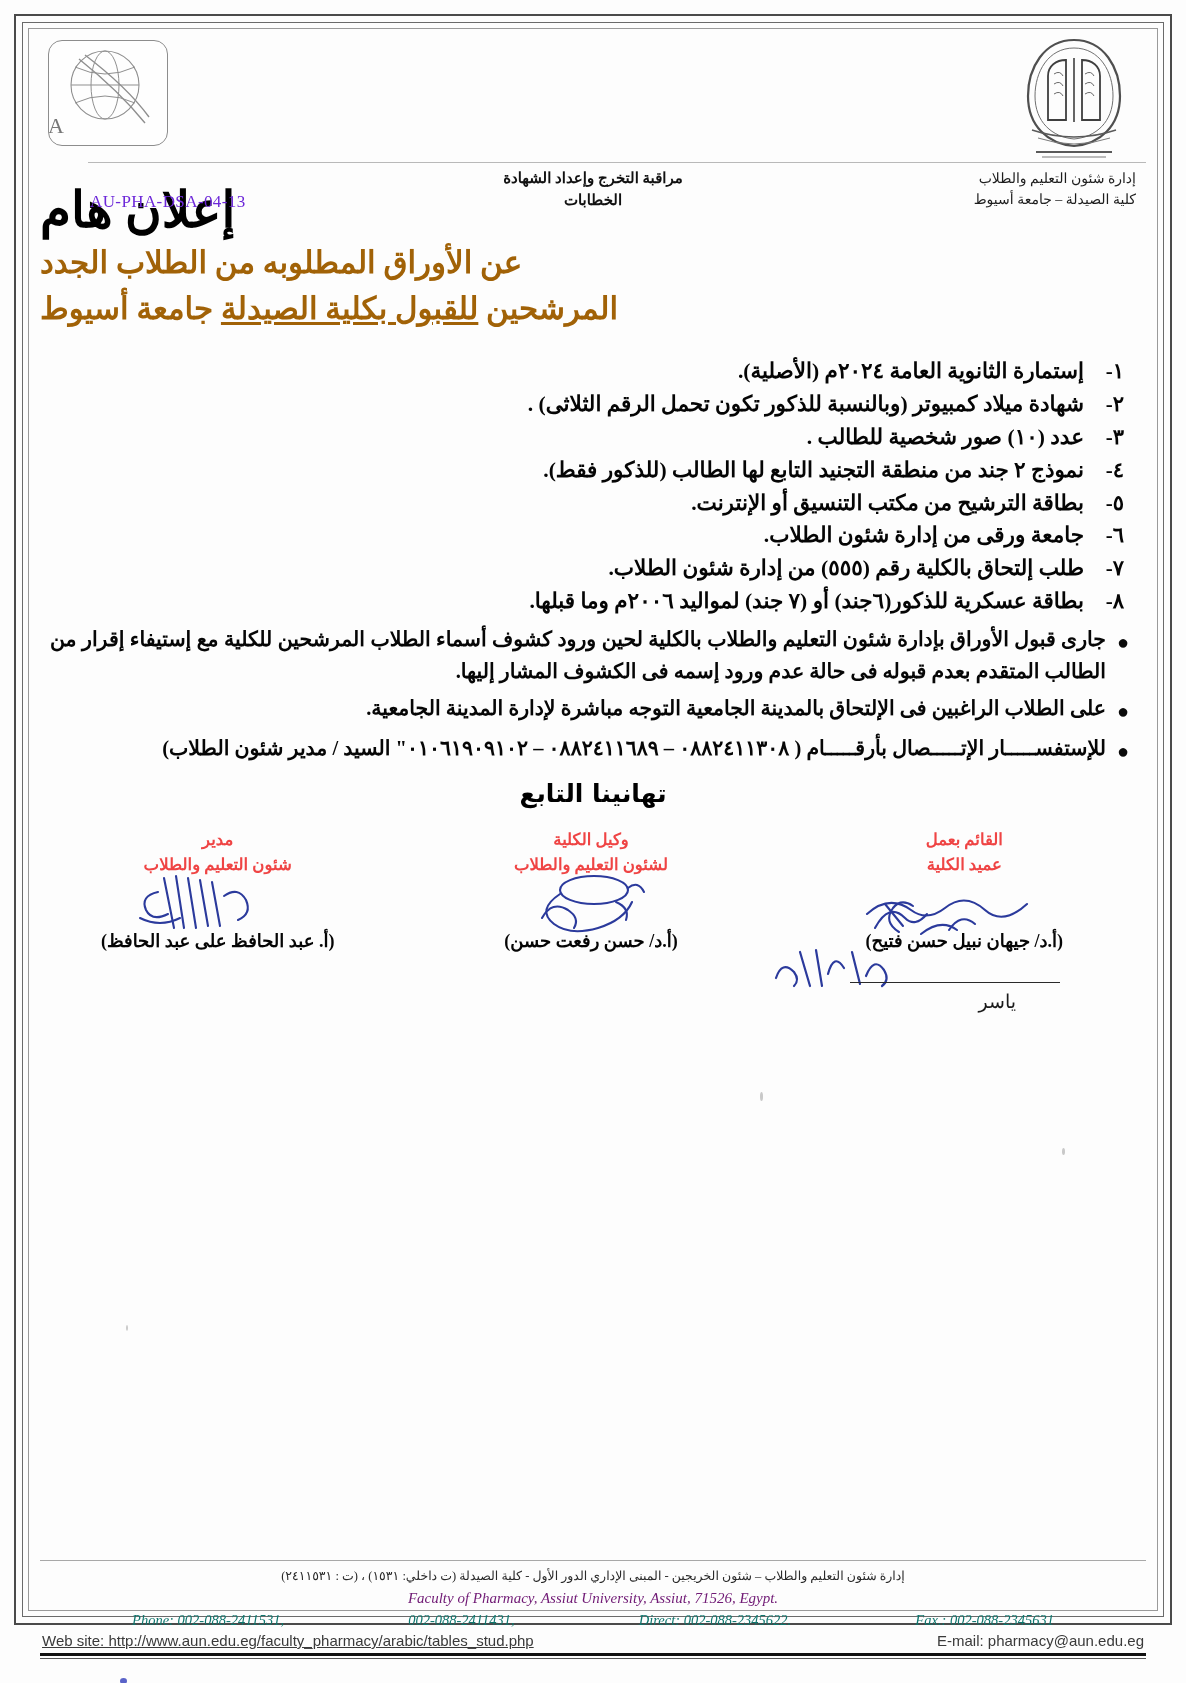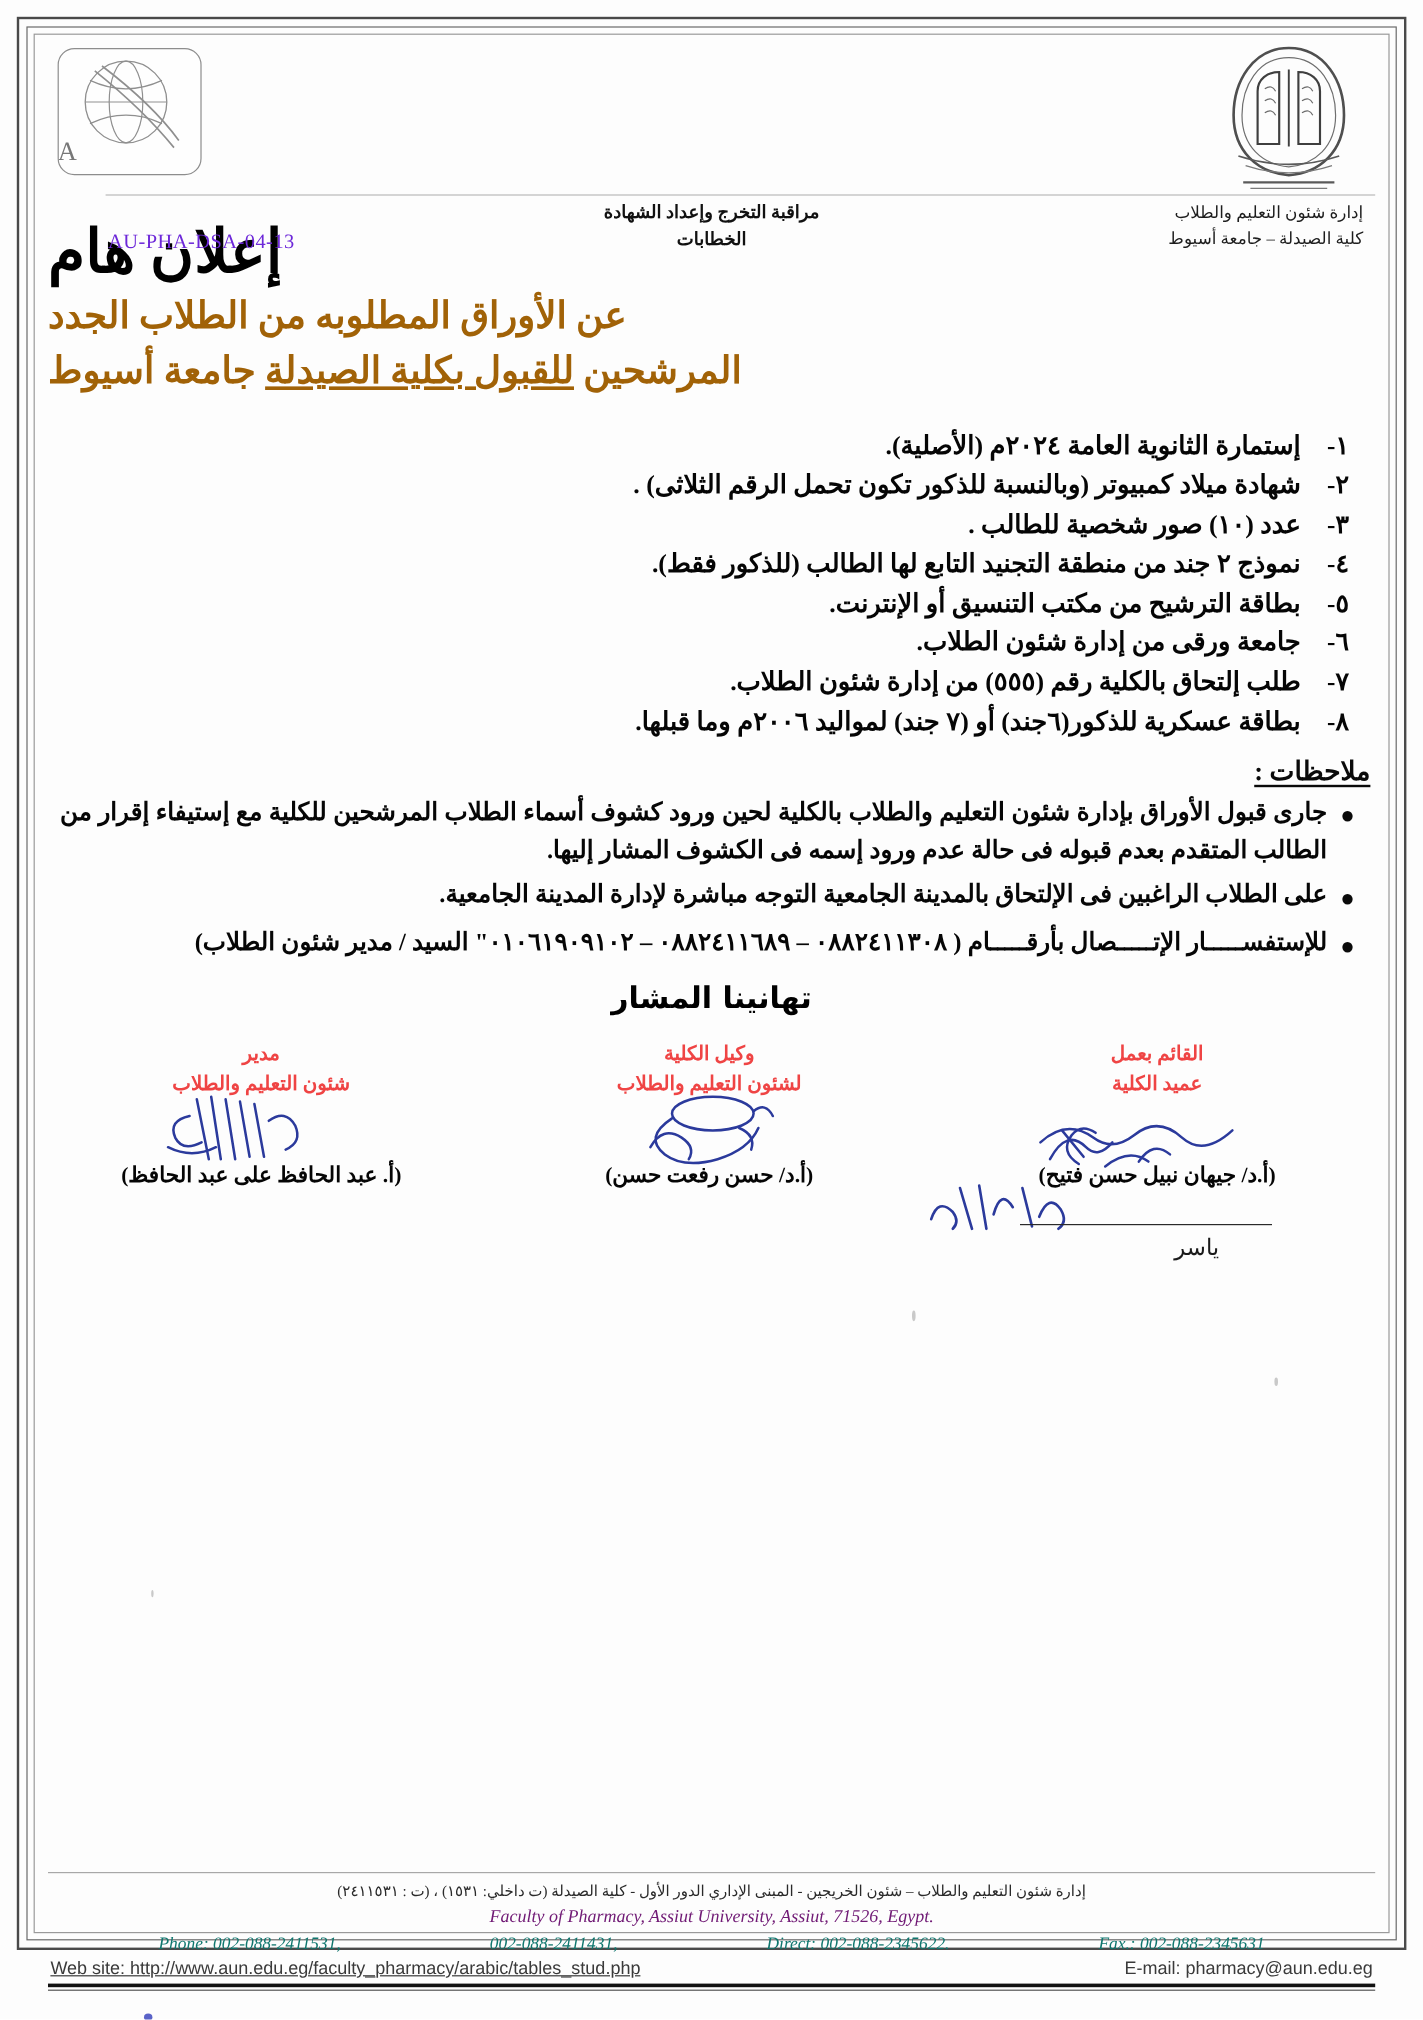--- a/index.html
+++ b/index.html
@@ -465,40 +465,37 @@
         <div class="req-num">٧-</div>
         <div class="req-text">طلب إلتحاق بالكلية رقم (٥٥٥) من إدارة شئون الطلاب.</div>
       </div>
 
       <div class="req-row">
         <div class="req-num">٨-</div>
         <div class="req-text">بطاقة عسكرية للذكور(٦جند) أو (٧ جند) لمواليد ٢٠٠٦م وما قبلها.</div>
       </div>
     </div>
 
-    <div class="notes-head">
-      <span>ملاحظات :</span>
-    </div>
 
     <div class="notes">
       <div class="note-row">
         <div class="note-bullet">●</div>
         <div class="note-text">جارى قبول الأوراق بإدارة شئون التعليم والطلاب بالكلية لحين ورود كشوف أسماء الطلاب المرشحين للكلية مع إستيفاء إقرار من الطالب المتقدم بعدم قبوله فى حالة عدم ورود إسمه فى الكشوف المشار إليها.</div>
       </div>
       <div class="note-row">
         <div class="note-bullet">●</div>
         <div class="note-text">على الطلاب الراغبين فى الإلتحاق بالمدينة الجامعية التوجه مباشرة لإدارة المدينة الجامعية.</div>
       </div>
       <div class="note-row">
         <div class="note-bullet">●</div>
         <div class="note-text">للإستفســـــار الإتـــــصال بأرقـــــام ( ٠٨٨٢٤١١٣٠٨ – ٠٨٨٢٤١١٦٨٩ – ٠١٠٦١٩٠٩١٠٢" السيد / مدير شئون الطلاب)</div>
       </div>
     </div>
 
-    <div class="greet greet-1">تهانينا المشار</div>
+    <div class="greet greet-1">تهانينا التابع</div>
 
     <div class="sigs">
 
       <div class="sig-col">
         <div class="sig-title">القائم بعمل</div>
         <div class="sig-title">عميد الكلية</div>
         <div class="sig-scribble">
           <svg width="210" height="64" viewBox="0 0 210 64">
             <g fill="none" stroke="#2b3a9c" stroke-width="2.1" stroke-linecap="round">
               <path d="M8 40 q22 -20 44 -4 q16 12 34 -2 q20 -16 40 2 q18 16 42 -6"></path>

